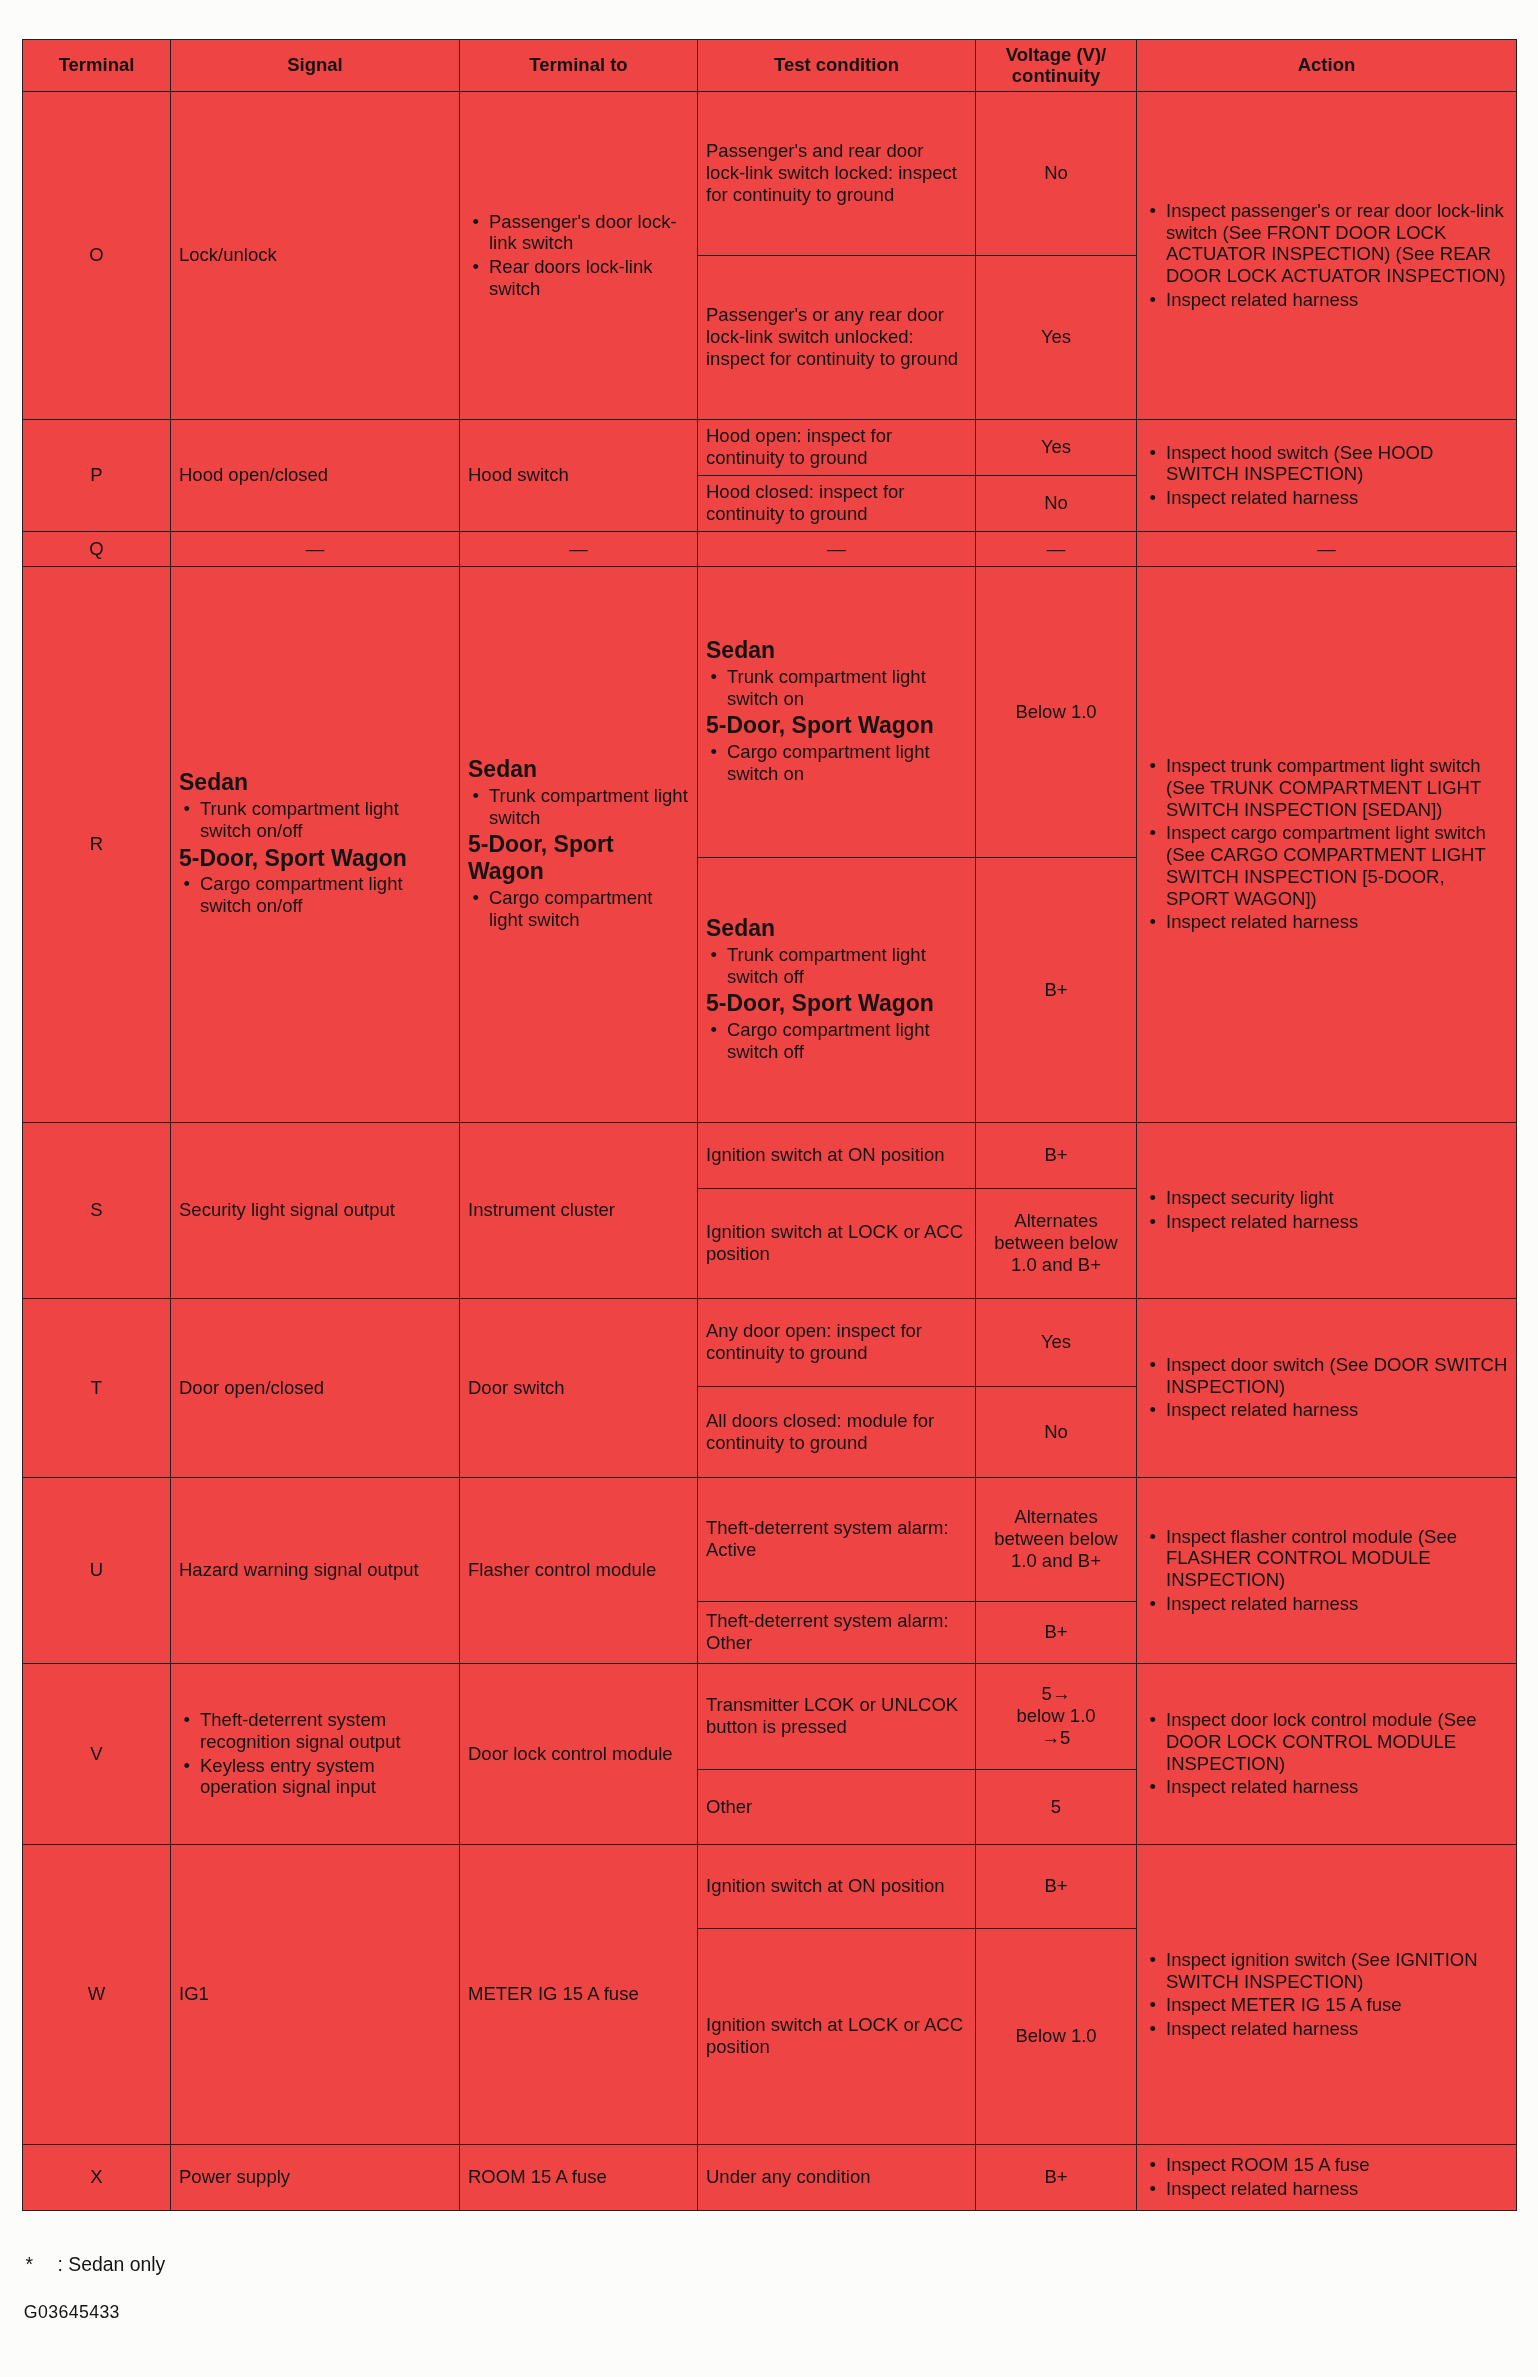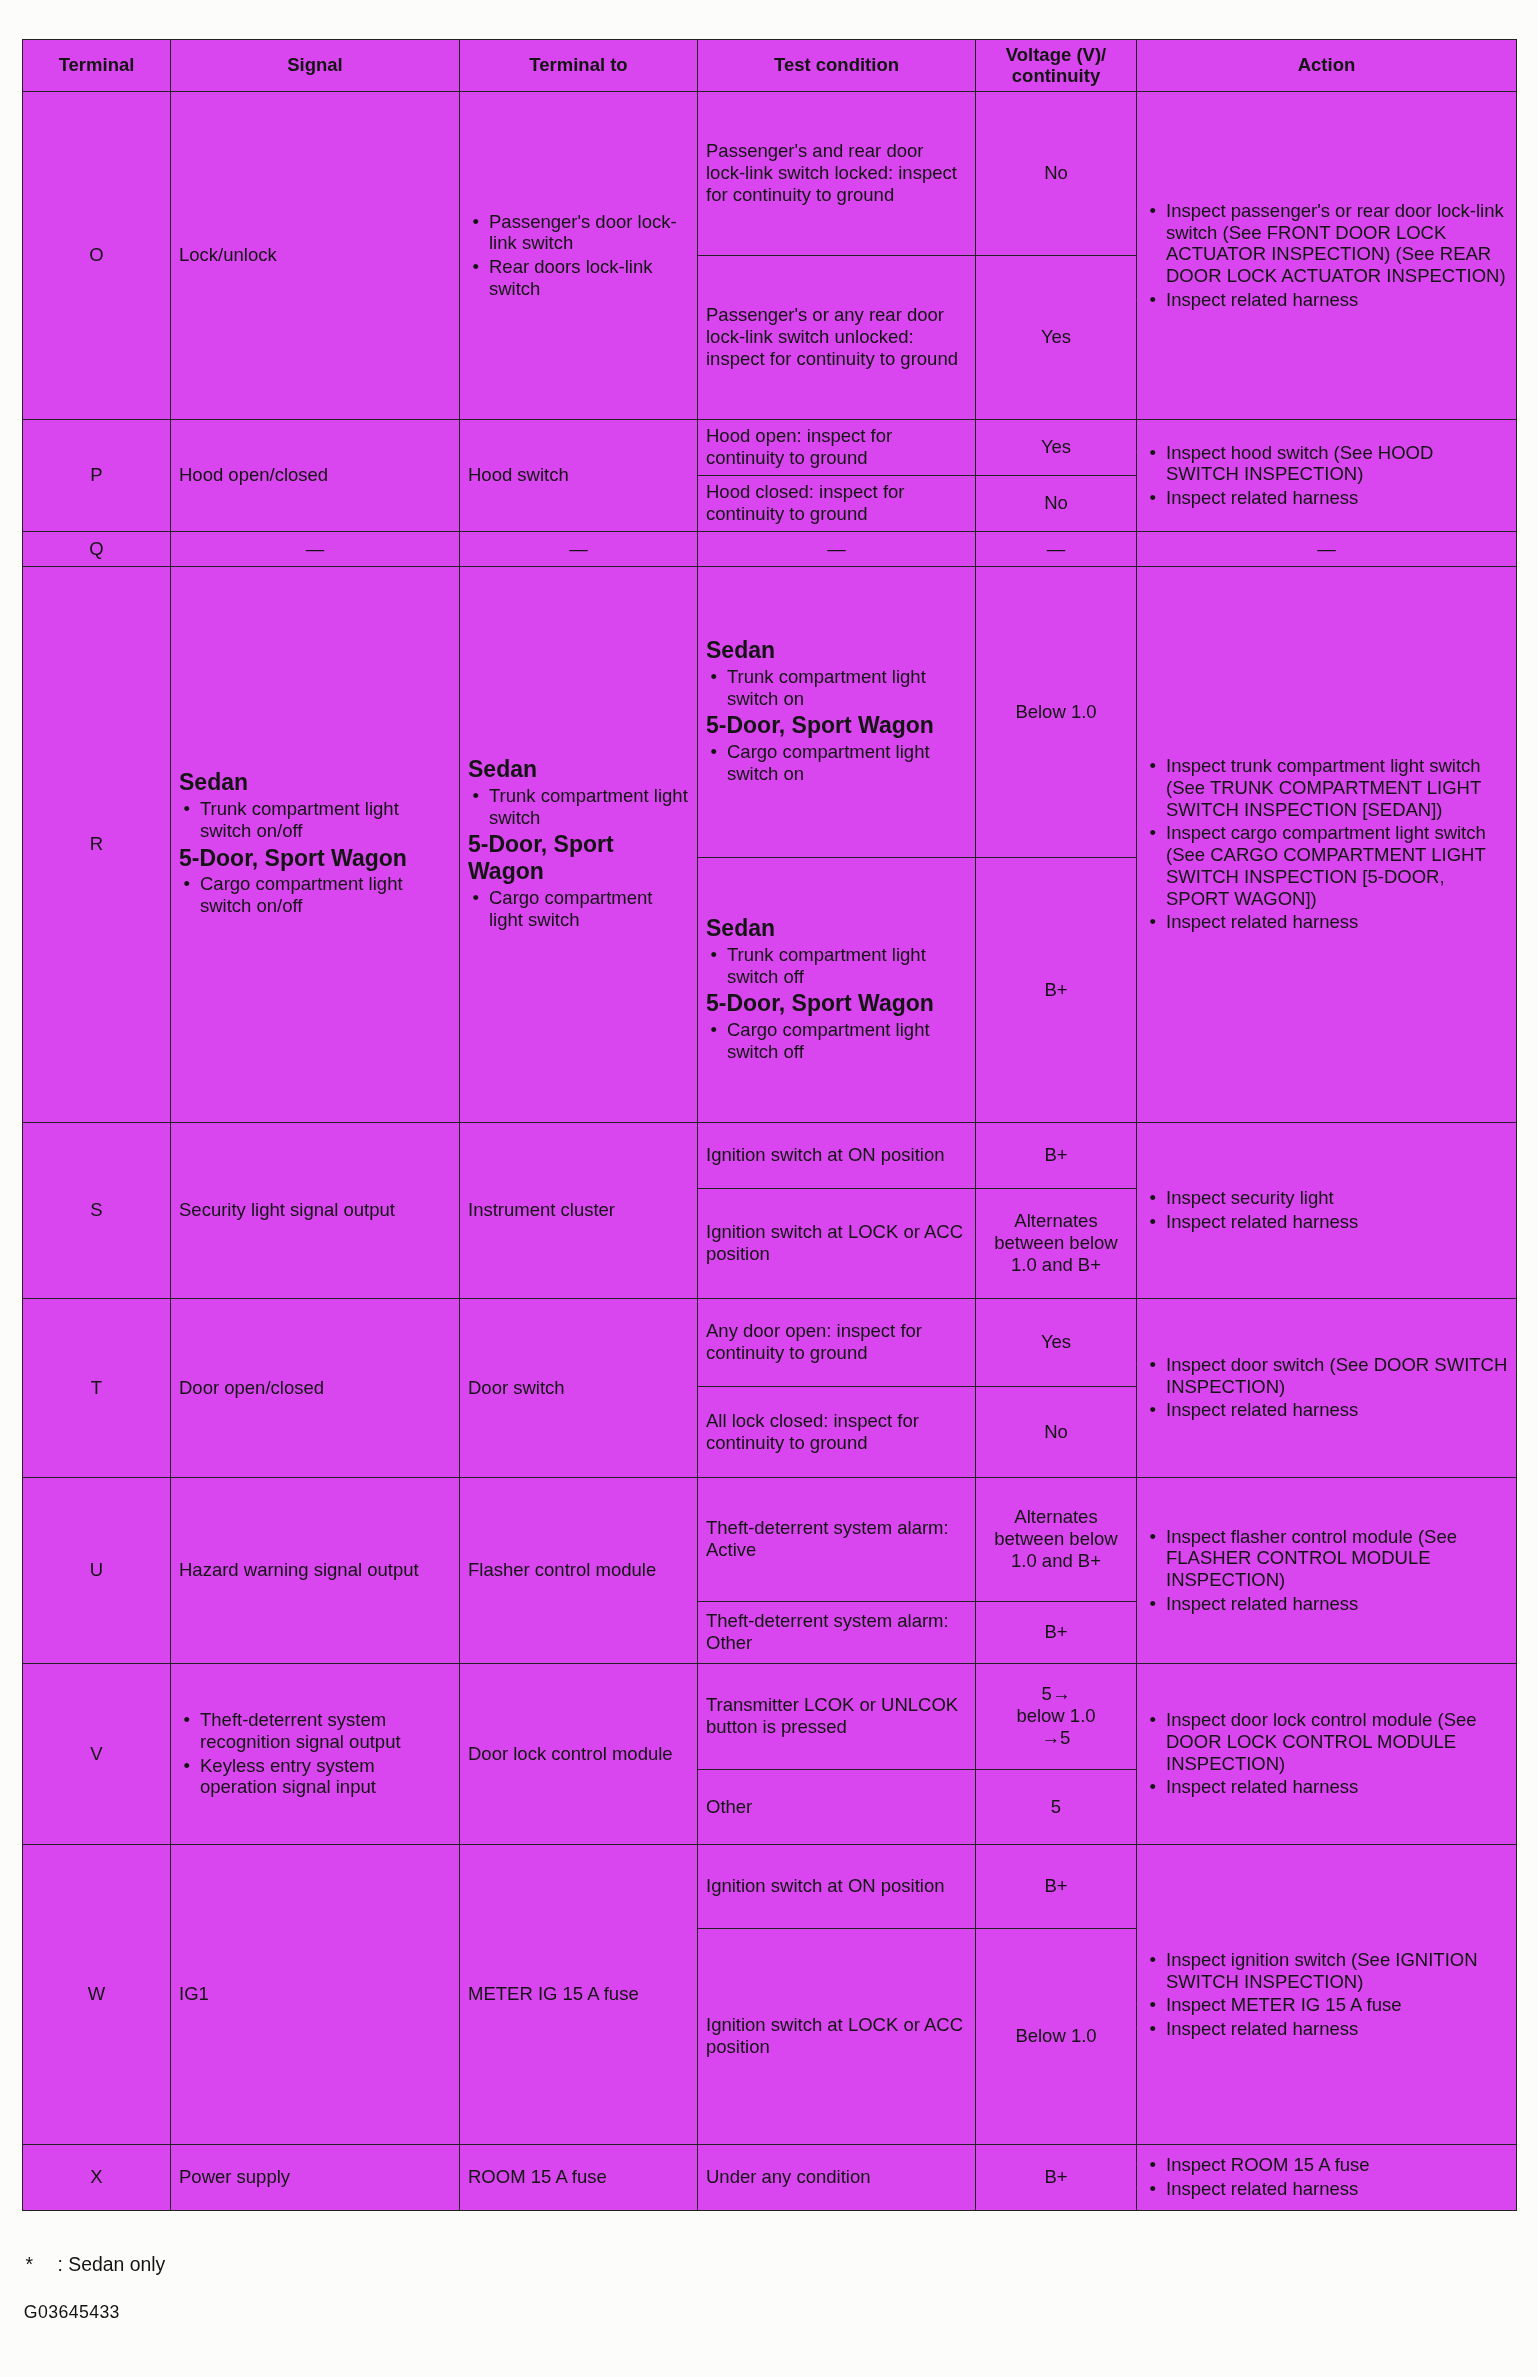--- a/index.html
+++ b/index.html
@@ -9,21 +9,21 @@
     background: #fcfcfa;
     font-family: "Liberation Sans", sans-serif;
     color: #141414;
     position: relative;
   }
   .sheet { padding: 39px 22px 0 22px; }
   table.main {
     width: 1494px;
     border-collapse: collapse;
     table-layout: fixed;
-    background: #d946ef;
+    background: #ef4444;
   }
   .main th, .main td {
     border: 1.8px solid #222;
     padding: 4.4px 8px;
     font-size: 18.5px;
     line-height: 1.18;
     vertical-align: middle;
     overflow: hidden;
   }
   .main th {
@@ -219,21 +219,21 @@
         <td class="c-test">Any door open: inspect for continuity to ground</td>
         <td class="c-volt">Yes</td>
         <td rowspan="2">
           <ul class="blist">
             <li>Inspect door switch (See DOOR SWITCH INSPECTION)</li>
             <li>Inspect related harness</li>
           </ul>
         </td>
       </tr>
       <tr style="height:91px">
-        <td class="c-test">All lock closed: inspect for continuity to ground</td>
+        <td class="c-test">All doors closed: module for continuity to ground</td>
         <td class="c-volt">No</td>
       </tr>
 
       <tr style="height:124px">
         <td class="c-term" rowspan="2">U</td>
         <td rowspan="2">Hazard warning signal output</td>
         <td rowspan="2">Flasher control module</td>
         <td class="c-test">Theft-deterrent system alarm: Active</td>
         <td class="c-volt">Alternates between below 1.0 and B+</td>
         <td rowspan="2">

